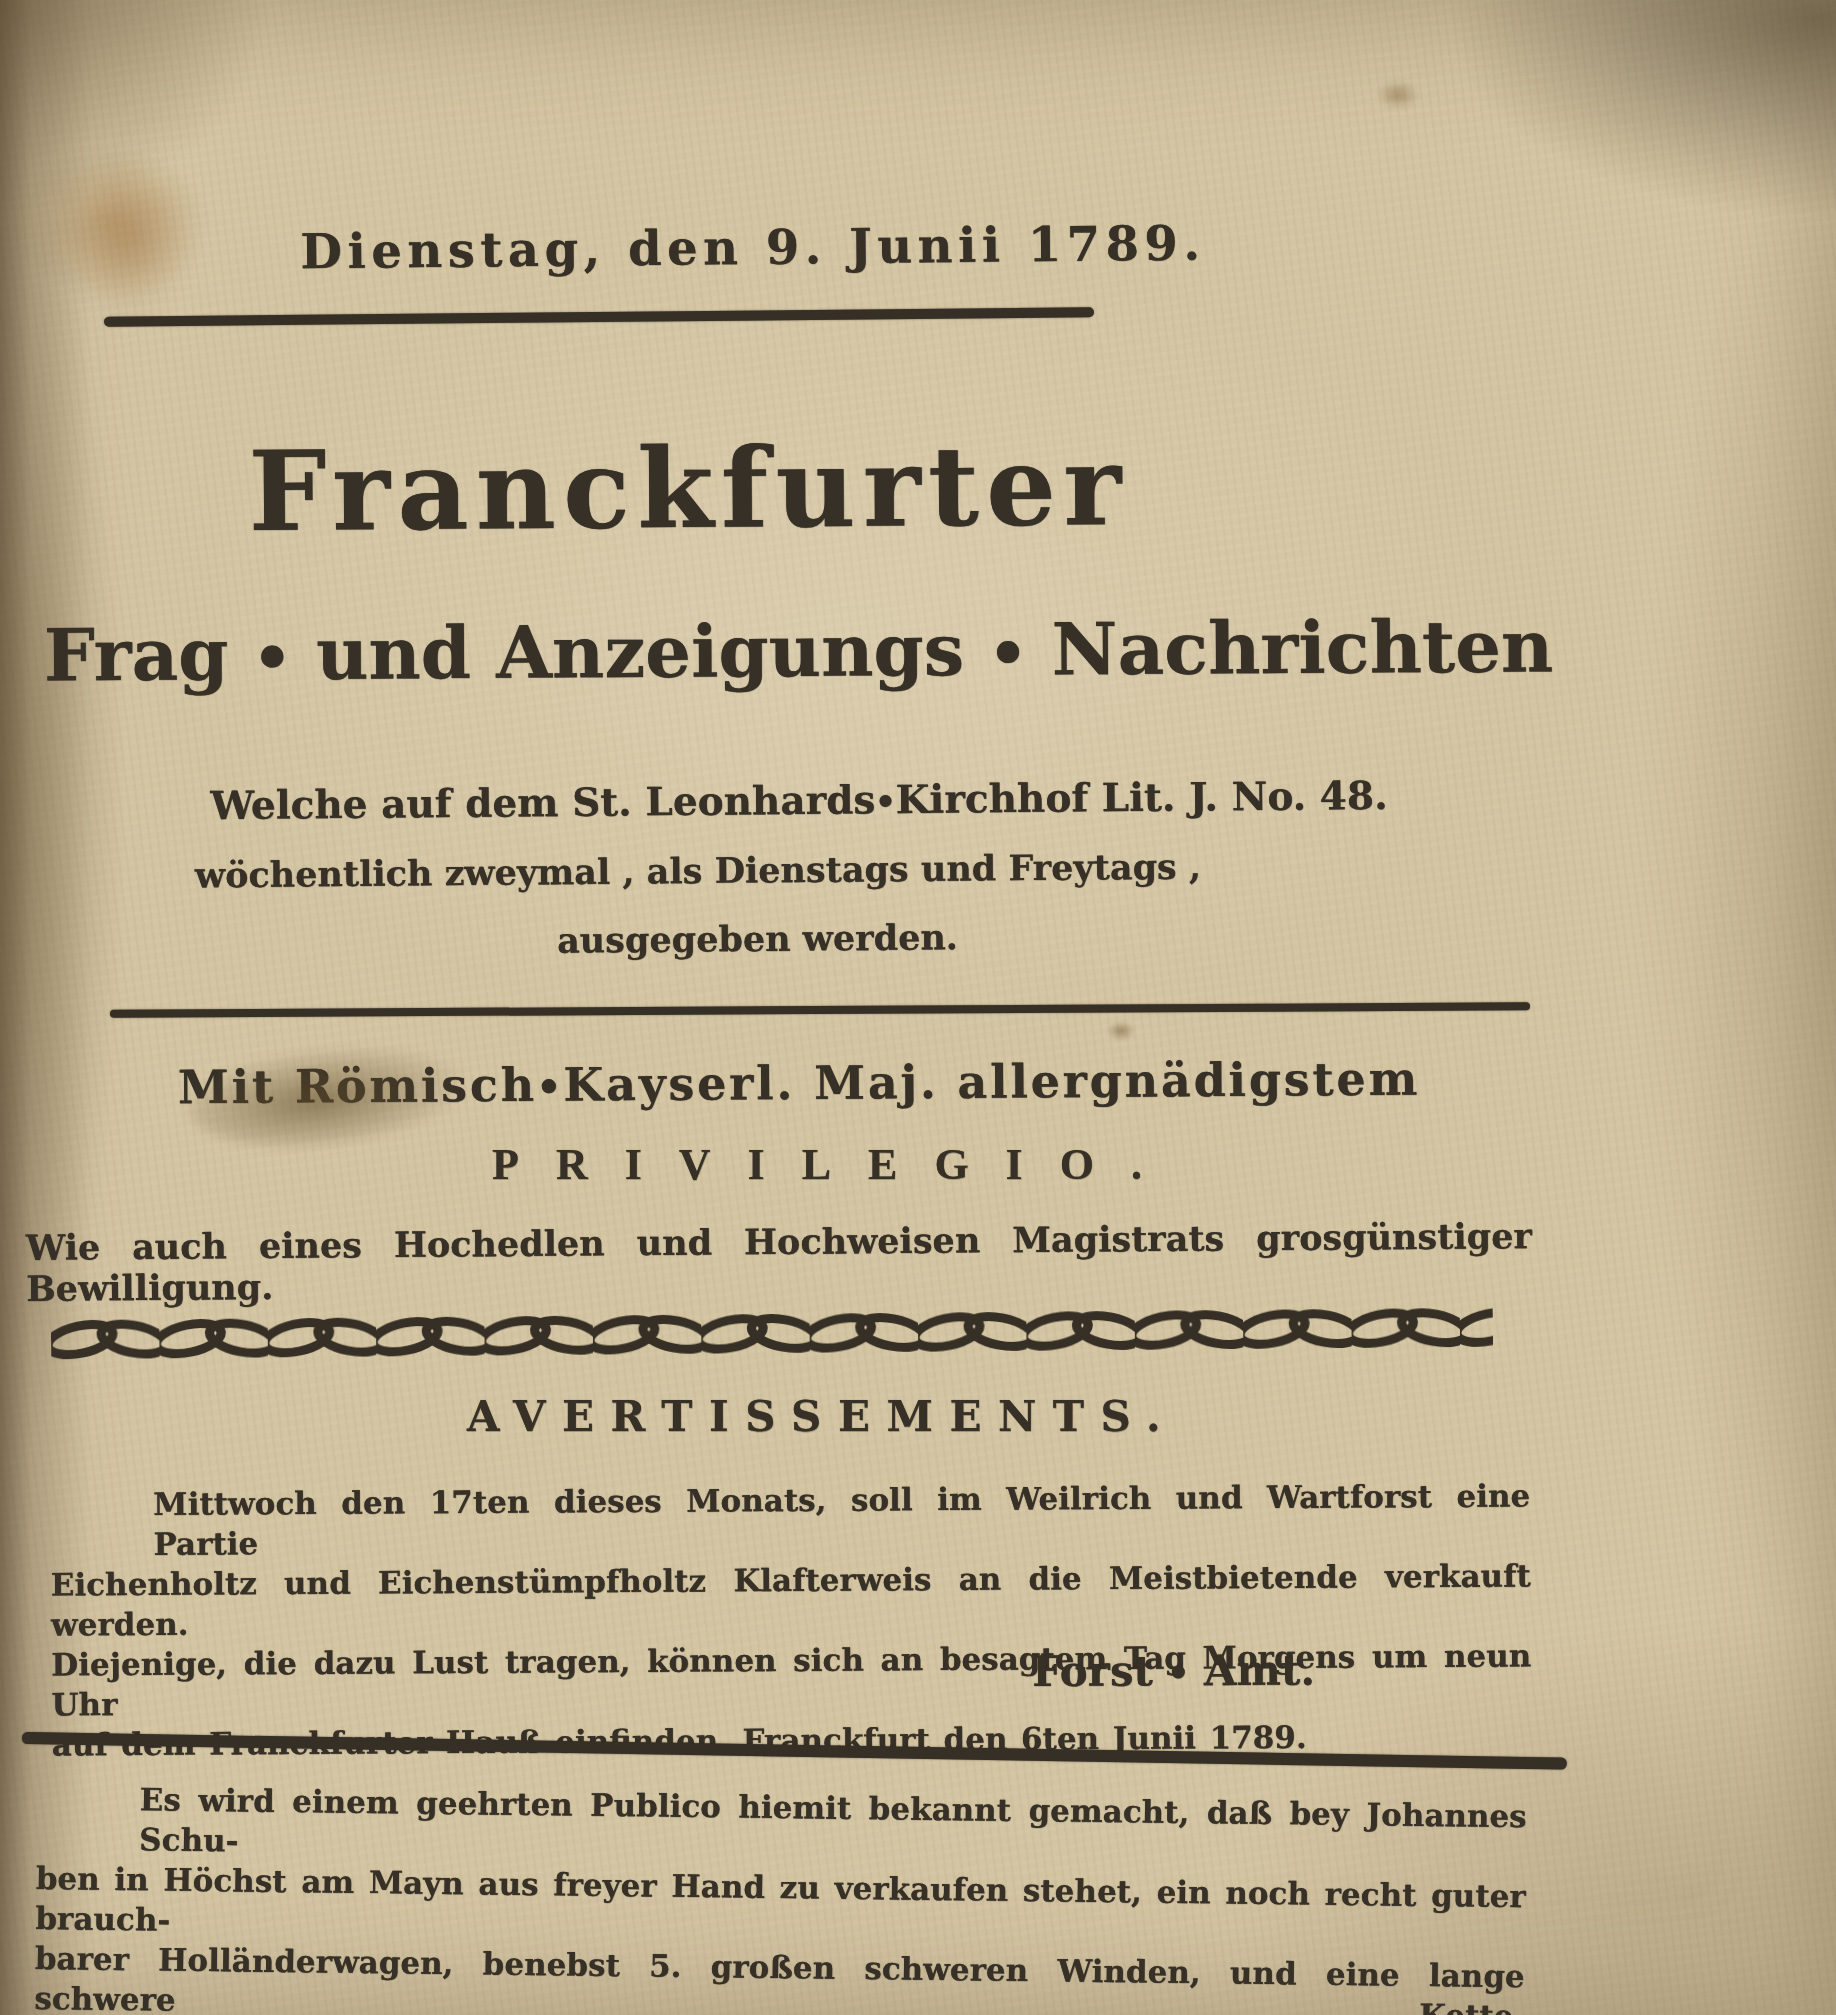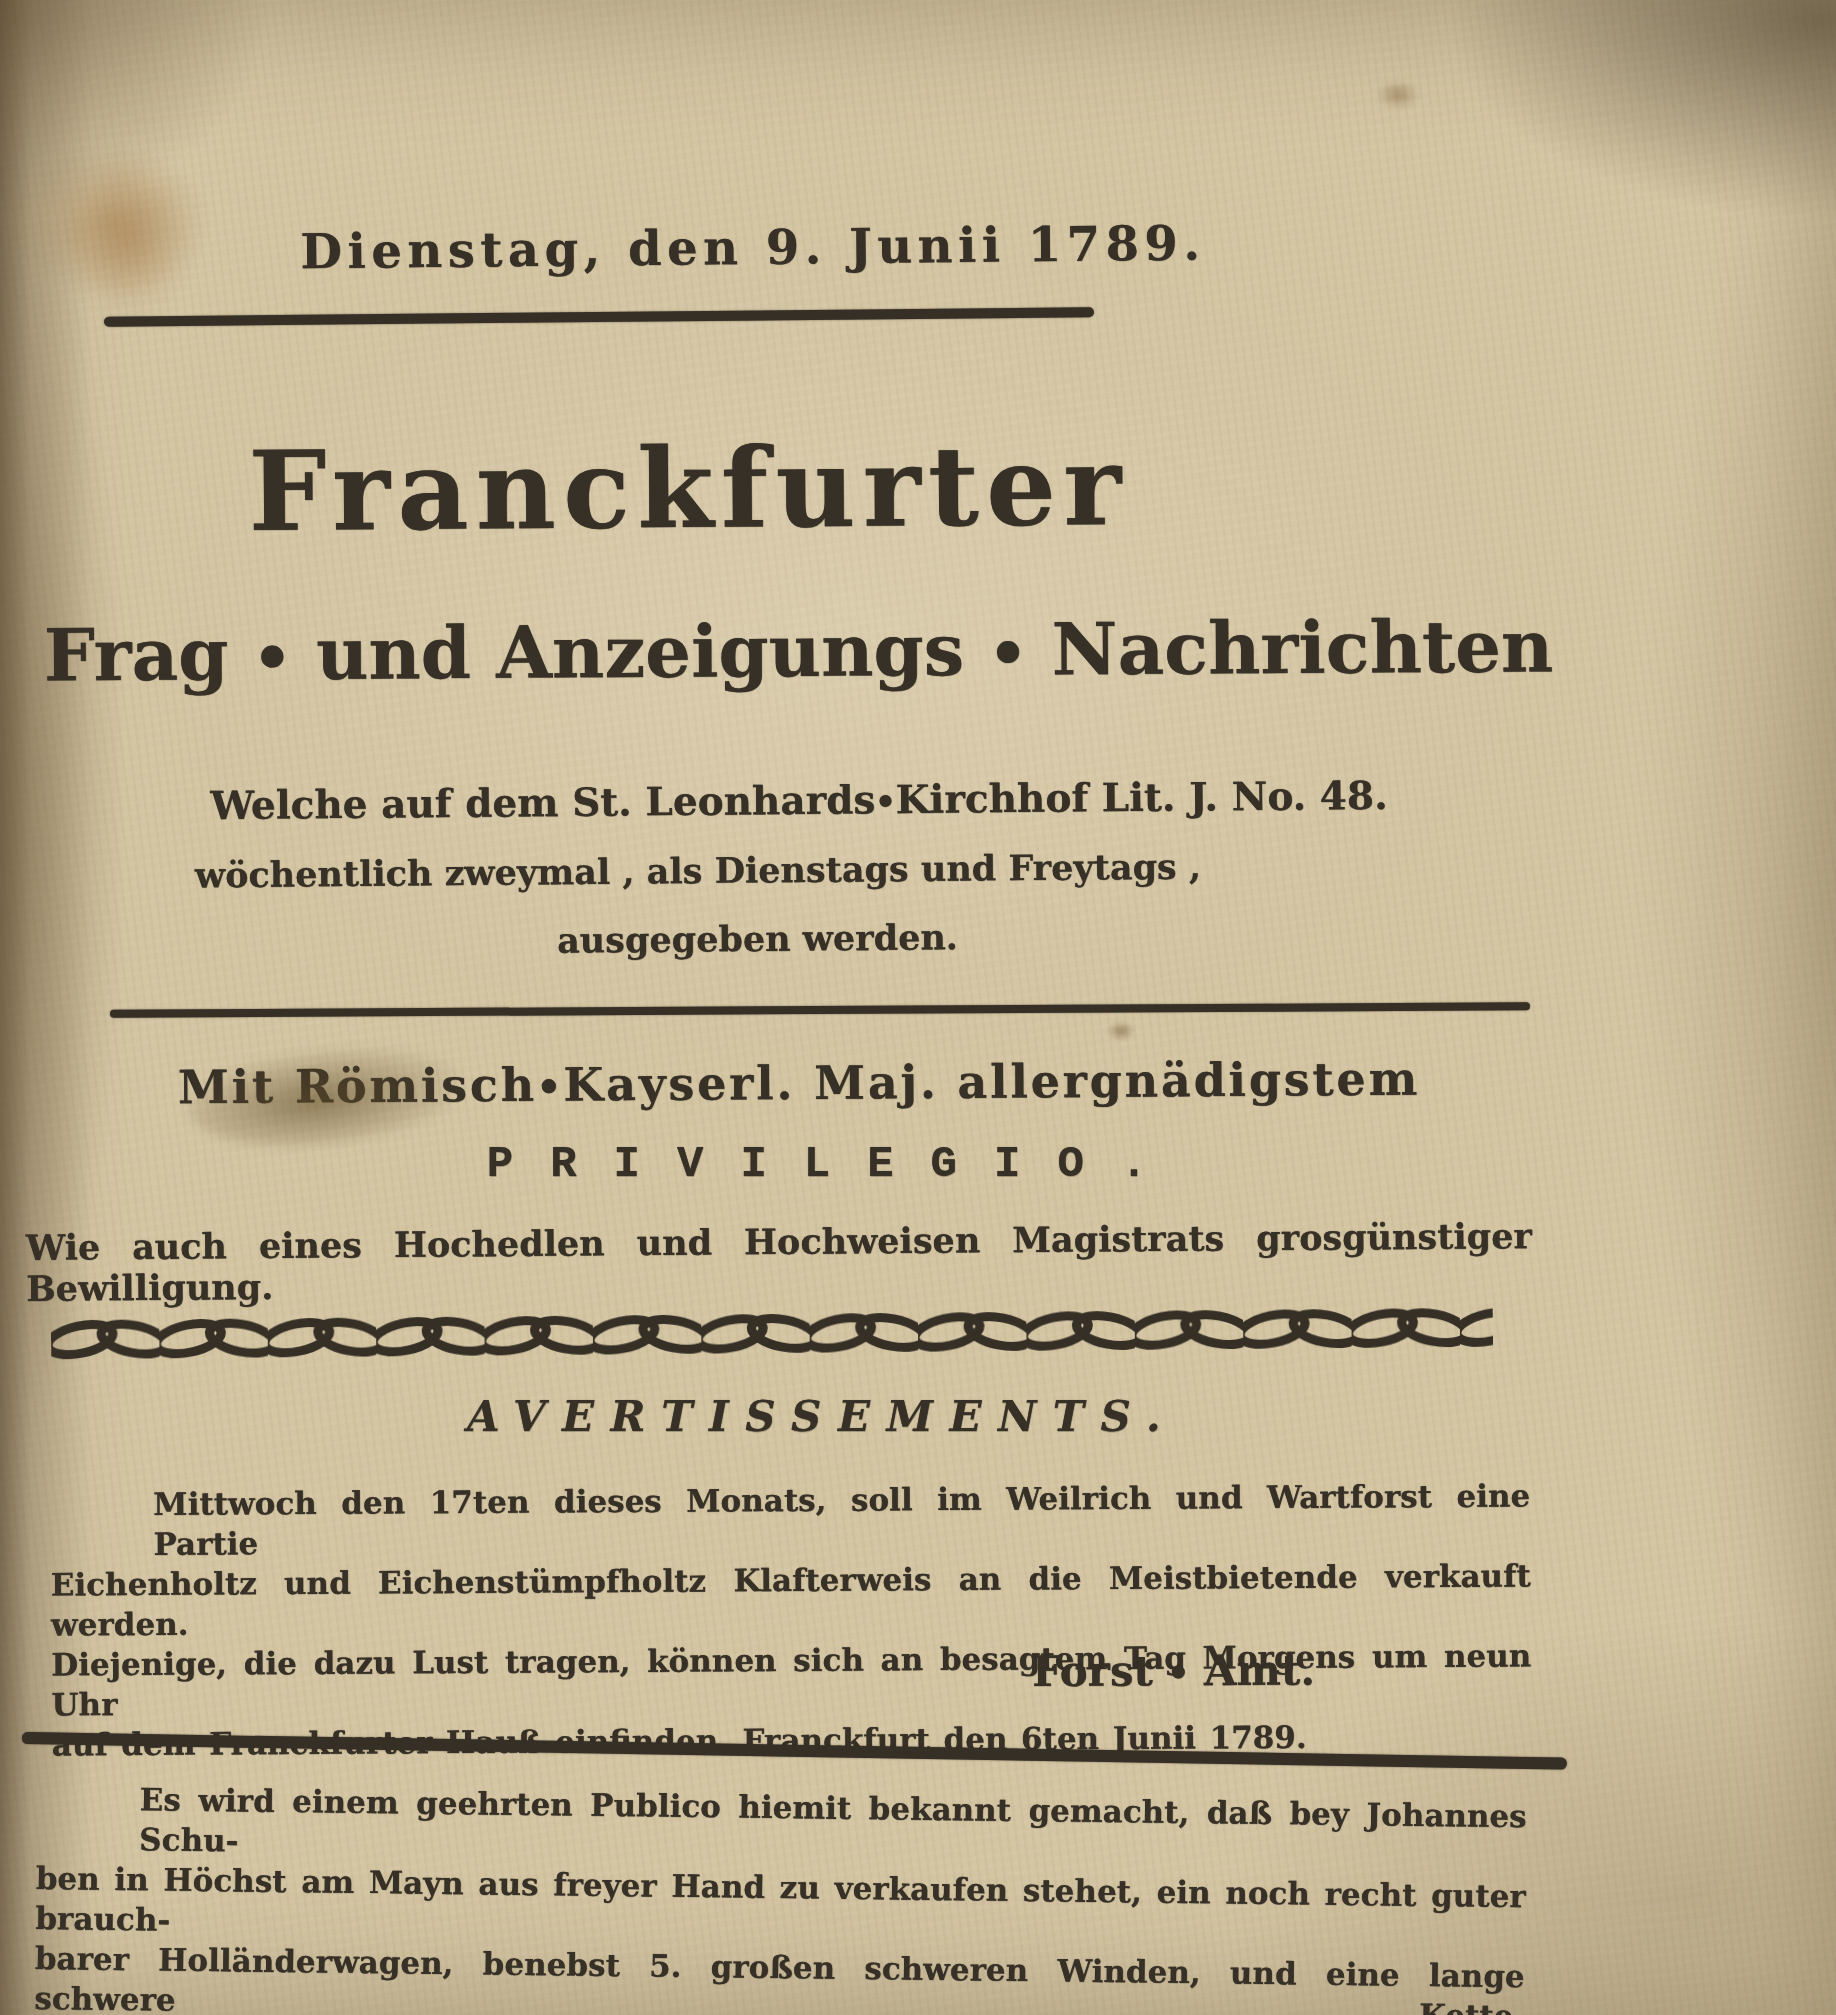--- a/index.html
+++ b/index.html
@@ -36,26 +36,26 @@
   .rule-2     { left:110px;  top:1006px; width:1420px; height:8.3px;  transform:rotate(-0.3deg); }
   .rule-3     { left:22px;   top:1732px; width:1545px; height:12px; transform:rotate(0.95deg); transform-origin:left center; }
 
   .title-main { left:0;   top:424px;  width:1377px; font-size:110px; letter-spacing:7.3px; transform:rotate(-0.4deg); }
   .title-sub  { left:18.4px;top:608px;  width:1561px; font-size:72px;  transform:rotate(-0.35deg); }
   .addr-line  { left:0;   top:777px;  width:1598px; font-size:39px;  transform:rotate(-0.5deg); }
   .sched-line { left:0;   top:850px;  width:1396px; font-size:35px;  transform:rotate(-0.5deg); }
   .issued-line{ left:0;   top:918px; width:1515px; font-size:35px;  transform:rotate(-0.5deg); }
 
   .priv-1     { left:0;   top:1056px; width:1598px; font-size:46px; letter-spacing:2.8px; transform:rotate(-0.4deg); }
-  .priv-2     { left:0;   top:1139px; width:1671px; font-size:44px; letter-spacing:37px; font-family:Liberation Mono, monospace; }
+  .priv-2     { left:0;   top:1139px; width:1671px; font-size:44px; letter-spacing:37px; font-family:Liberation Serif, serif; }
   .priv-3     { left:26px;top:1221px; width:1506px; font-size:35px; text-align:justify; text-align-last:justify; transform:rotate(-0.45deg); }
 
   .ornament   { left:51px; top:1308px; width:1442px; height:51px; transform:rotate(-0.5deg); }
 
-  .avert-head { left:0;   top:1392px; width:1644px; font-size:42px; letter-spacing:16.5px;font-style:italic; }
+  .avert-head { left:0;   top:1392px; width:1644px; font-size:42px; letter-spacing:16.5px; }
 
   .notice     { font-size:31px; line-height:40px; word-spacing:2.8px; }
   .notice .line{ text-align:justify; text-align-last:justify; }
   .notice .line.indent{ padding-left:103px; }
   .notice .line.last{ text-align:left; text-align-last:left; }
   .notice-1   { left:51px; top:1480px; width:1480px; transform:rotate(-0.35deg); }
   .notice-2   { left:37px; top:1778px; width:1490px; transform:rotate(0.7deg); transform-origin:left top; }
   .signature  { left:0;   top:1649px; width:1315px; font-size:42px; text-align:right; transform:rotate(-0.3deg); }
 
   .stain{ position:absolute; border-radius:50%; pointer-events:none; }

